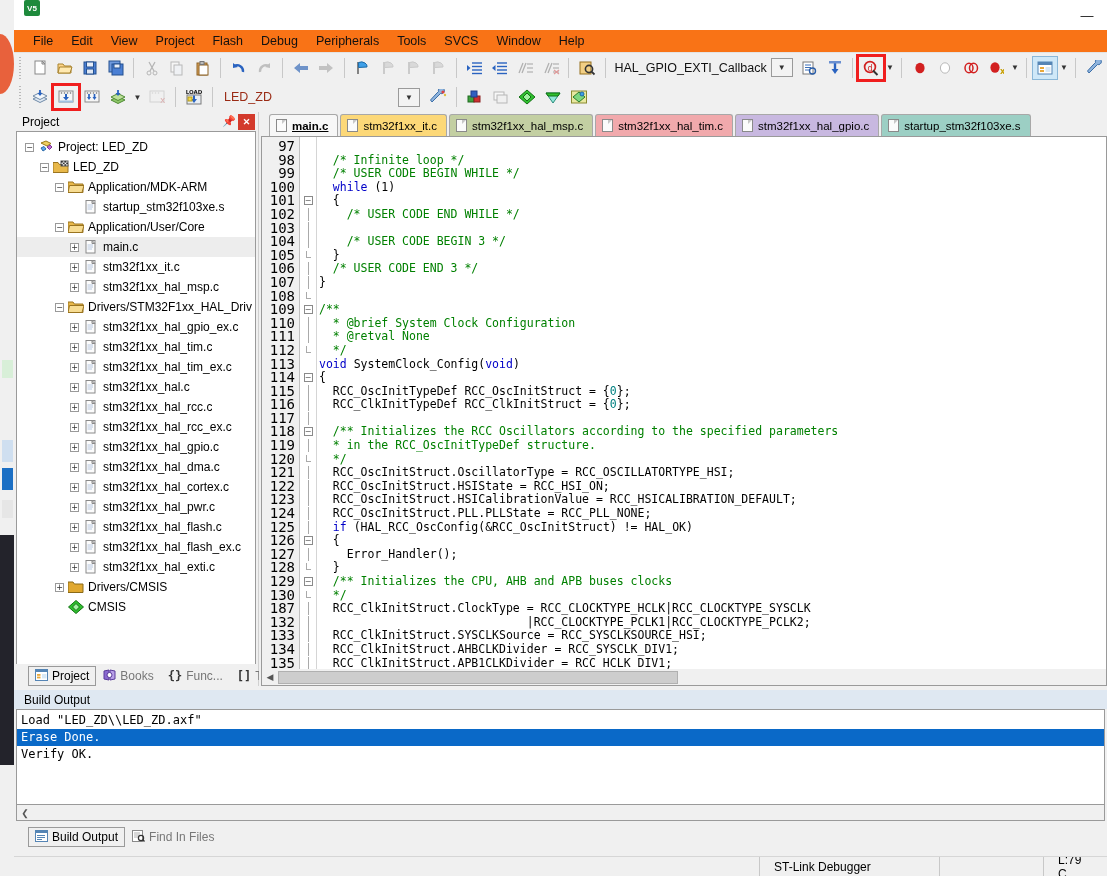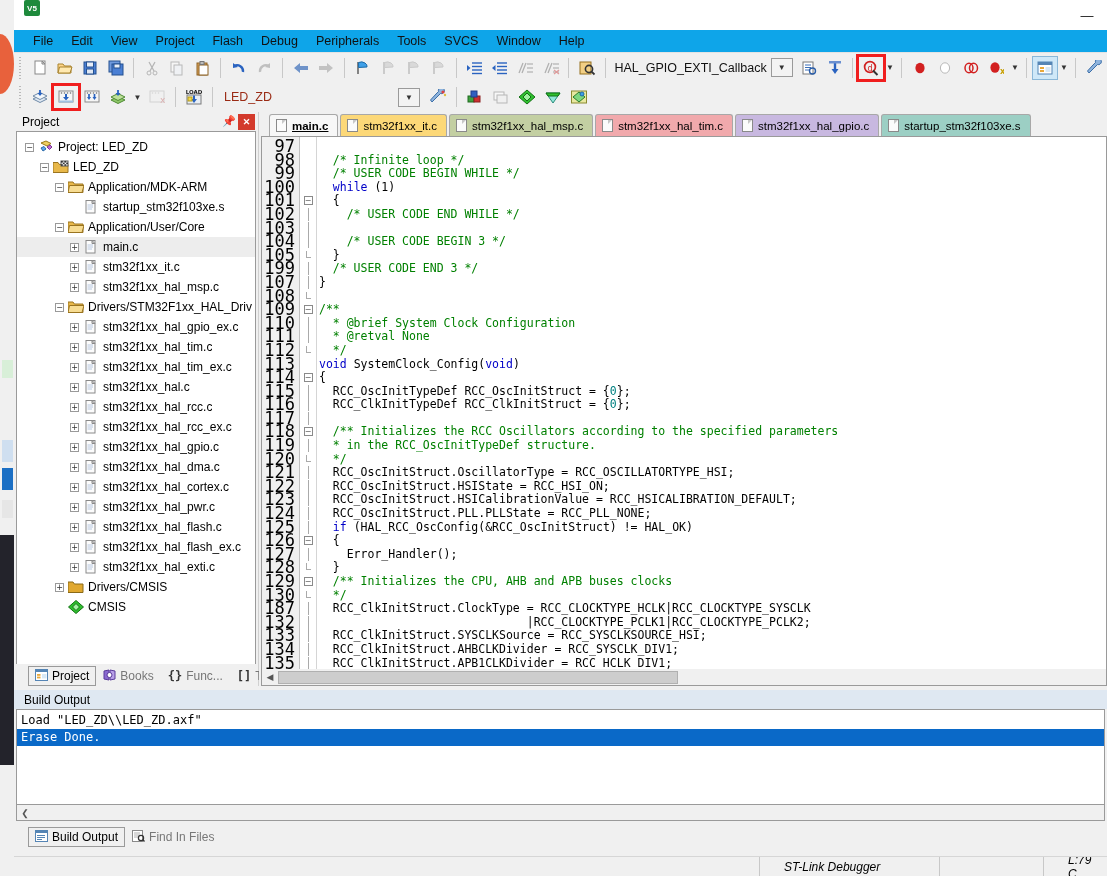--- a/index.html
+++ b/index.html
@@ -25,21 +25,21 @@
   .titlebar { height:30px; background:#fff; display:flex; align-items:flex-start; padding-left:10px; }
   .title-ico { width:16px; height:16px; background:#1e8a3c; color:#fff; font-size:8px;
      display:flex; align-items:center; justify-content:center; border-radius:2px; font-weight:bold;
      font-family:"Liberation Sans", sans-serif; }
   .title-text { margin-left:9px; font-size:12.5px; color:#111; }
   .title-btns { margin-left:auto; display:flex; align-items:center; height:30px; }
   .tb-btn { width:40px; height:30px; display:flex; align-items:center; justify-content:center;
      font-size:13px; color:#111; }
 
   
-  .menubar { height:22px; background:#0ea5e9; display:flex; align-items:center; padding-left:10px; }
+  .menubar { height:22px; background:#f97316; display:flex; align-items:center; padding-left:10px; }
   .menu-item { padding:2px 9px; font-size:12.5px; color:#111; }
 
   
   .toolbar { height:30px; background:#f0f0f0; display:flex; align-items:center;
      border-top:1px solid #e3e3e3; padding-left:4px; }
   .grip { width:6px; height:22px; margin-right:3px;
      background:repeating-linear-gradient(to bottom,#b9b9b9 0 1px,transparent 1px 3px);
      background-size:2px 100%; background-repeat:repeat-y; background-position:1px 0; }
   .tbtn { width:26px; height:24px; display:flex; align-items:center; justify-content:center;
      position:relative; }
@@ -96,21 +96,21 @@
   .etab .tlbl { text-decoration:none; }
   .etab.active .tlbl { text-decoration:underline; font-weight:bold; }
   .doc-ico { width:11px; height:13px; background:#fbfbfb; border:1px solid #8a8a8a;
      position:relative; flex:none; }
   .doc-ico:before { content:""; position:absolute; right:0; top:0; border-left:4px solid #c8c8c8;
      border-bottom:4px solid #fbfbfb; }
 
   .code-area { flex:1; display:flex; background:#fff; border:1px solid #9a9a9a;
      border-bottom:none; margin-left:2px; overflow:hidden; position:relative; }
   .gutter { width:38px; background:#f0f0f0; border-right:1px solid #c0c0c0;
-     font-family:"DejaVu Sans Mono", monospace; font-size:17px; color:#000;
+     font-family:"DejaVu Sans Mono", monospace; font-size:14px; color:#000;
      text-align:right; padding-top:3px; flex:none; }
   .gutter div { height:13.6px; line-height:13.6px; padding-right:4px; }
   .foldcol { width:17px; background:#fff; border-right:1px solid #d5d5d5; padding-top:3px; flex:none;
      position:relative; }
   .foldcol div { height:13.6px; line-height:13.6px; text-align:center; font-size:8px; color:#555;
      font-family:"DejaVu Sans", sans-serif; position:relative; }
   .fbox { display:inline-block; width:9px; height:9px; border:1px solid #8a8a8a; background:#fff;
      line-height:7px; font-size:8px; }
   .codelines { flex:1; font-family:"DejaVu Sans Mono", monospace; font-size:11.5px;
      padding-top:3px; padding-left:2px; white-space:pre; overflow:hidden; }
@@ -132,22 +132,22 @@
      padding-top:2px; }
   .bo-body div { height:17px; line-height:17px; padding-left:4px; white-space:pre; }
   .bo-body div.hl { background:#0a69c8; color:#fff; }
   .bo-scroll { height:16px; margin:0 2px; background:#f0f0f0; border:1px solid #9a9a9a;
      border-top:none; display:flex; align-items:center; }
   .bo-tabs { height:22px; display:flex; align-items:flex-end; padding-left:14px; margin-top:4px; }
 
   
   .status { position:absolute; left:0; bottom:0; width:1093px; height:20px; background:#f0f0f0;
      border-top:1px solid #d6d6d6; display:flex; align-items:center; font-size:12px; }
-  .st-cell { height:20px; display:flex; align-items:center; padding:0 24px;
-     border-left:1px solid #c8c8c8;font-style:italic; }
+  .st-cell { height:20px; display:flex; align-items:center; padding:0 14px;
+     border-left:1px solid #c8c8c8; }
   .st-cell.first { border-left:none; }
 </style>
 </head>
 <body>
 
 <div id="desktop-left"></div>
 <div id="desktop-orange"></div>
 <div id="sliver-a"></div>
 <div id="sliver-b"></div>
 <div id="sliver-c"></div>
@@ -911,21 +911,21 @@
         <div class="gutter" id="gutter">
             <div>97</div>
             <div>98</div>
             <div>99</div>
             <div>100</div>
             <div>101</div>
             <div>102</div>
             <div>103</div>
             <div>104</div>
             <div>105</div>
-            <div>199</div>
+            <div>106</div>
             <div>107</div>
             <div>108</div>
             <div>109</div>
             <div>110</div>
             <div>111</div>
             <div>112</div>
             <div>113</div>
             <div>114</div>
             <div>115</div>
             <div>116</div>
@@ -999,20 +999,21 @@
     </div>
   </div>
 
   <div class="splitter"></div>
   <div class="bo-head">
     <span>Build Output</span>
   </div>
   <div class="bo-body" id="bolines">
       <div>Load "LED_ZD\\LED_ZD.axf"</div>
       <div class="hl">Erase Done.</div>
+      <div>Verify OK.</div>
     </div>
   <div class="bo-scroll">
     <div class="hs-arrow">❮</div>
   </div>
   <div class="bo-tabs" id="botabs">
       <div class="ptab active">
         <span><svg width="13" height="12">
             <rect x="0.5" y="0.5" width="12" height="11" fill="#fff" stroke="#5585b5"></rect>
             <rect x="0.5" y="0.5" width="12" height="2.5" fill="#5585b5"></rect>
             <g stroke="#5585b5">

